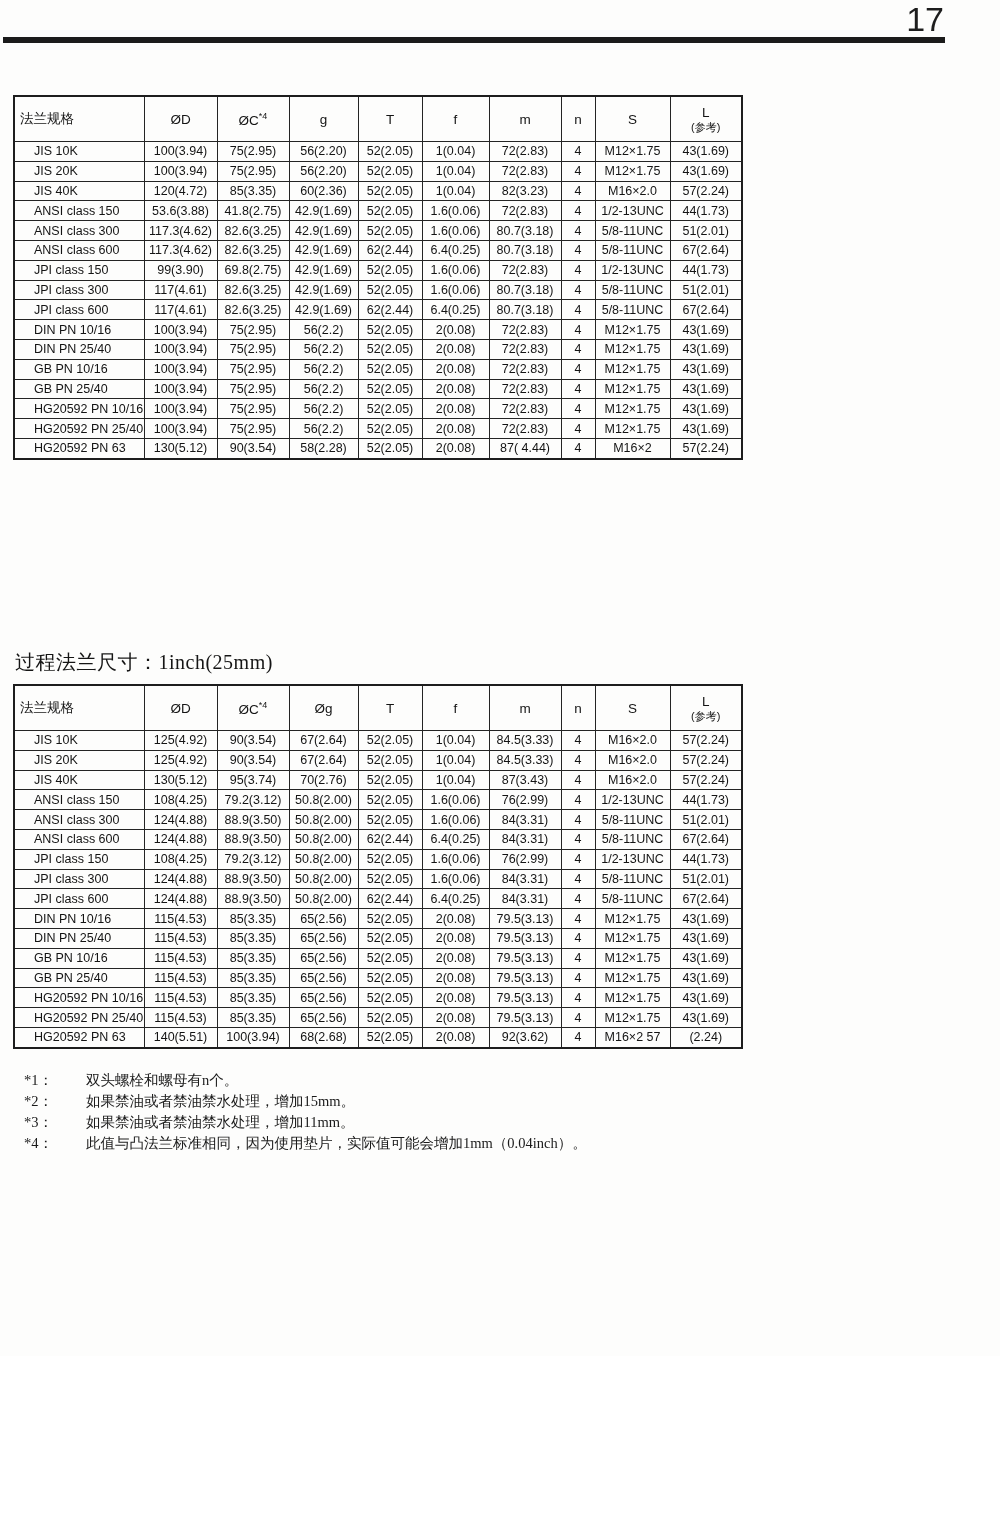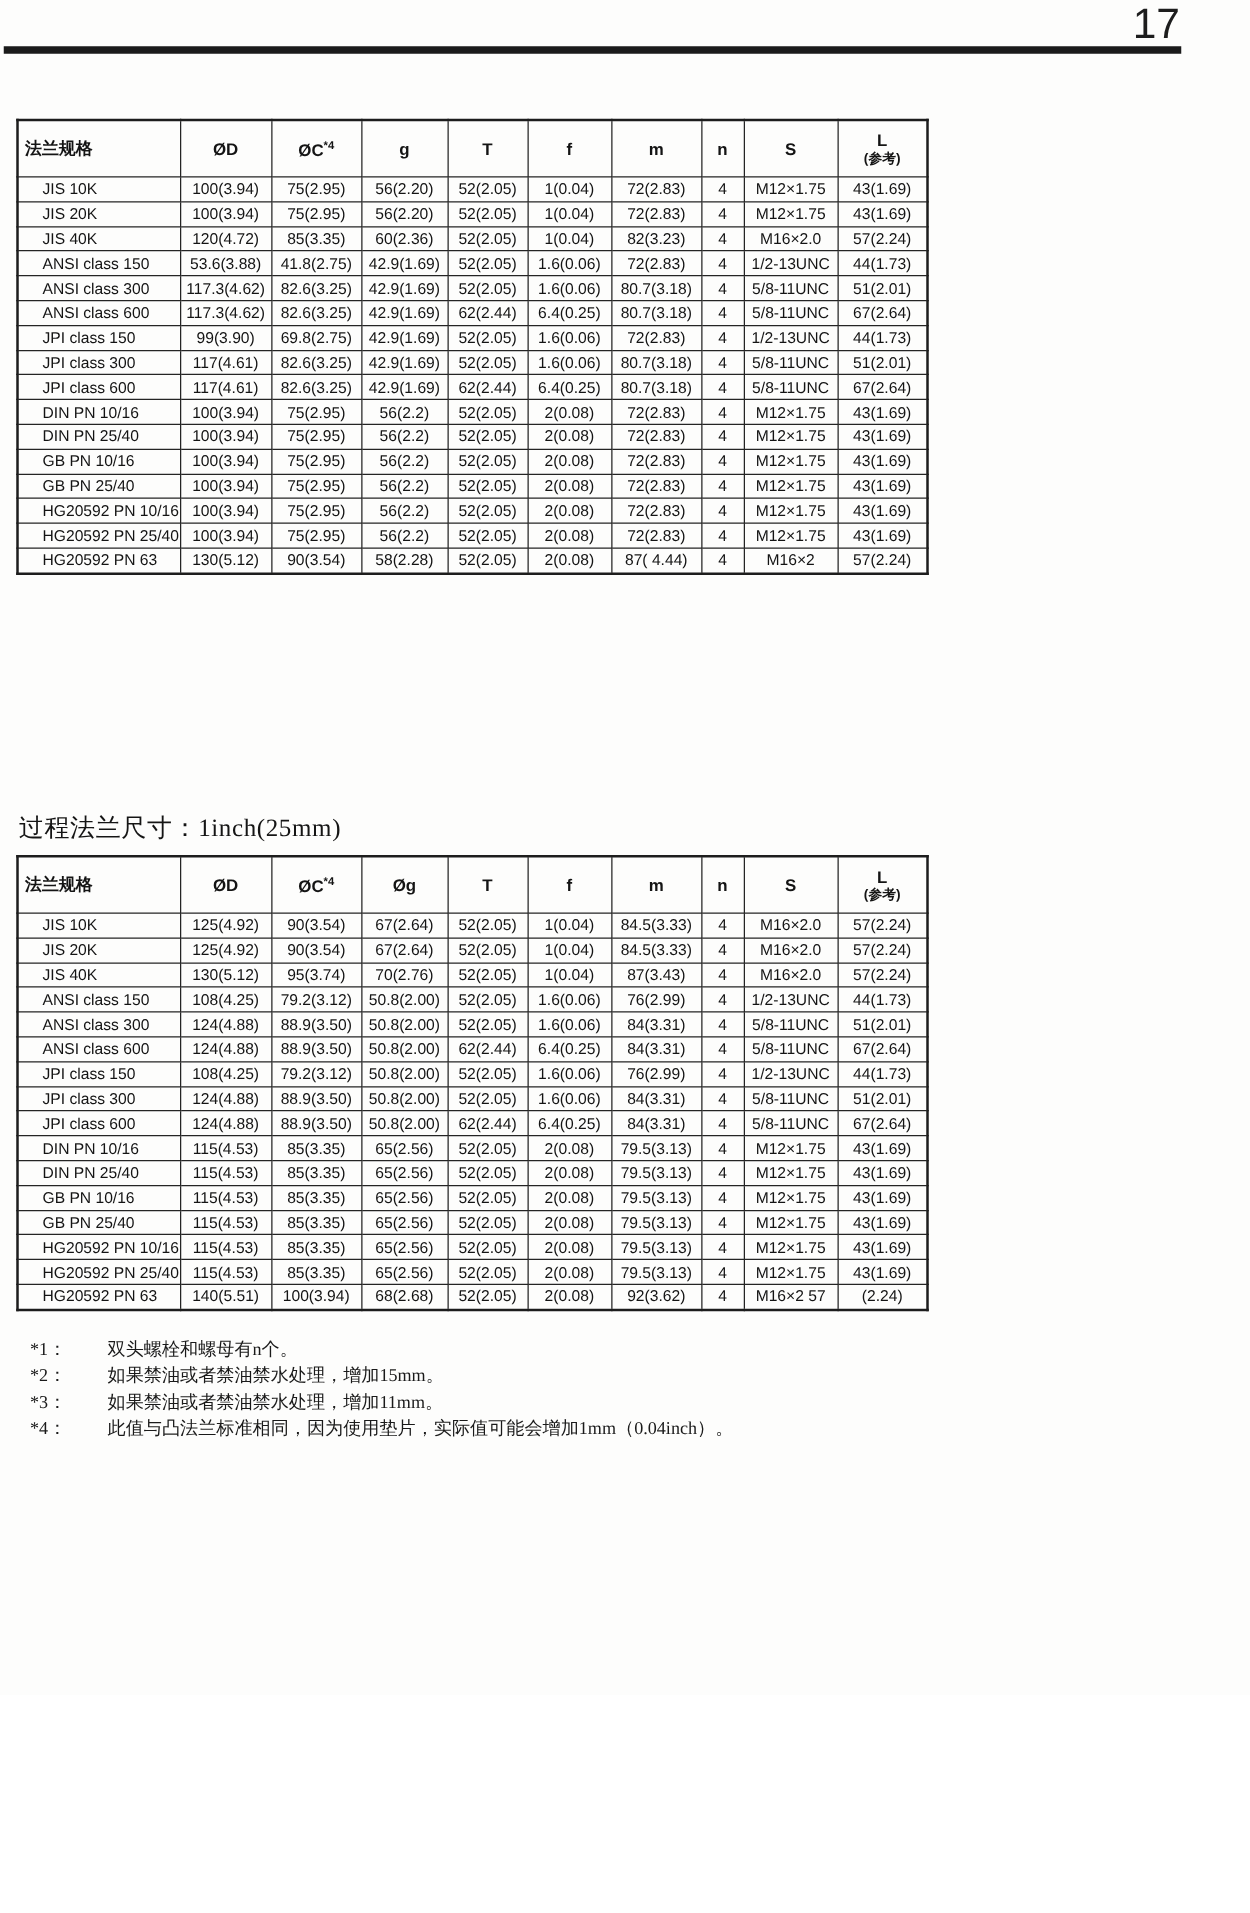--- a/index.html
+++ b/index.html
@@ -43,21 +43,21 @@
     font-size:12.5px; color:#141414;
   }
   #table-20 { top:95px; }
   #table-25 { top:684px; }
   .dim-table th, .dim-table td {
     border:1.4px solid #242424;
     overflow:hidden; white-space:nowrap;
   }
   .dim-table { border:2px solid #1d1d1d; }
   .dim-table thead th {
-    height:44px; font-weight:bold; font-size:13.5px;
+    height:44px; font-weight:normal; font-size:13.5px;
     text-align:center; vertical-align:middle; padding:0 1px;
   }
   .dim-table thead th:first-child { text-align:left; padding-left:5px; }
   .dim-table thead th sup { font-size:9px; vertical-align:super; }
   .dim-table thead th .th-sub { font-size:11px; line-height:12px; margin-top:1px; }
   .dim-table tbody td {
     height:18.8px; text-align:center; padding:0 1px; line-height:18px;
   }
   .dim-table tbody td:first-child { text-align:left; padding-left:19px; }
 

